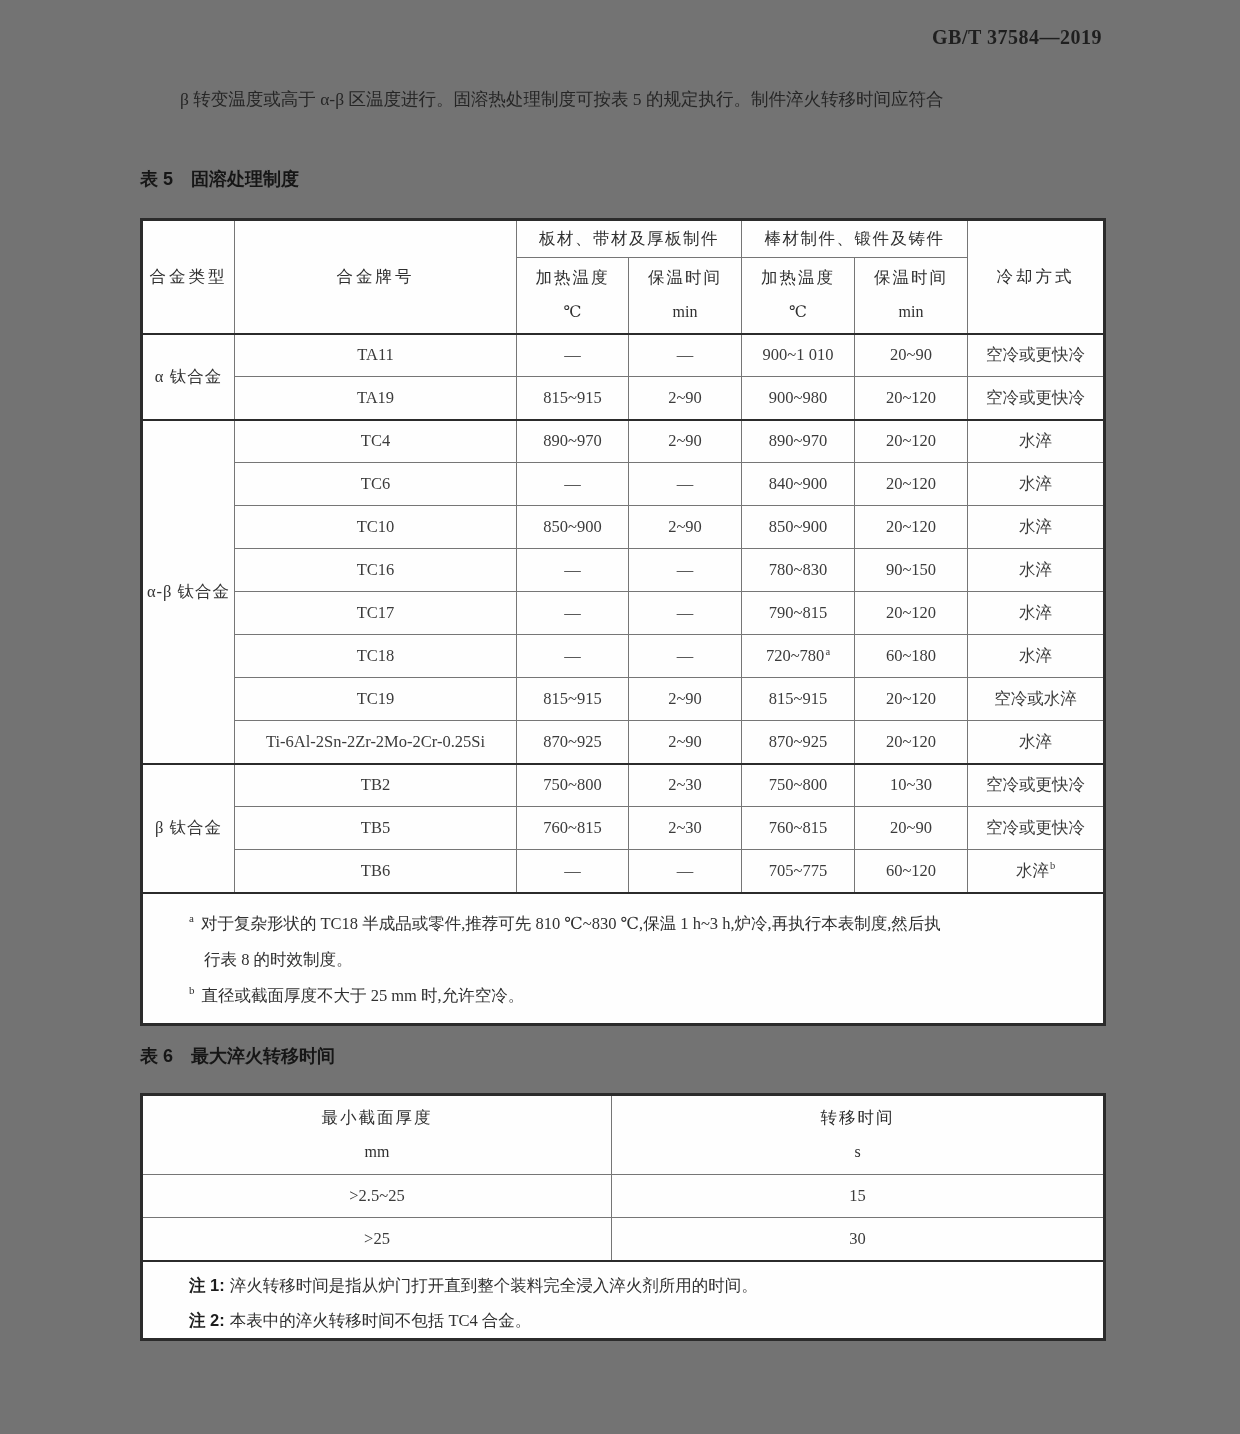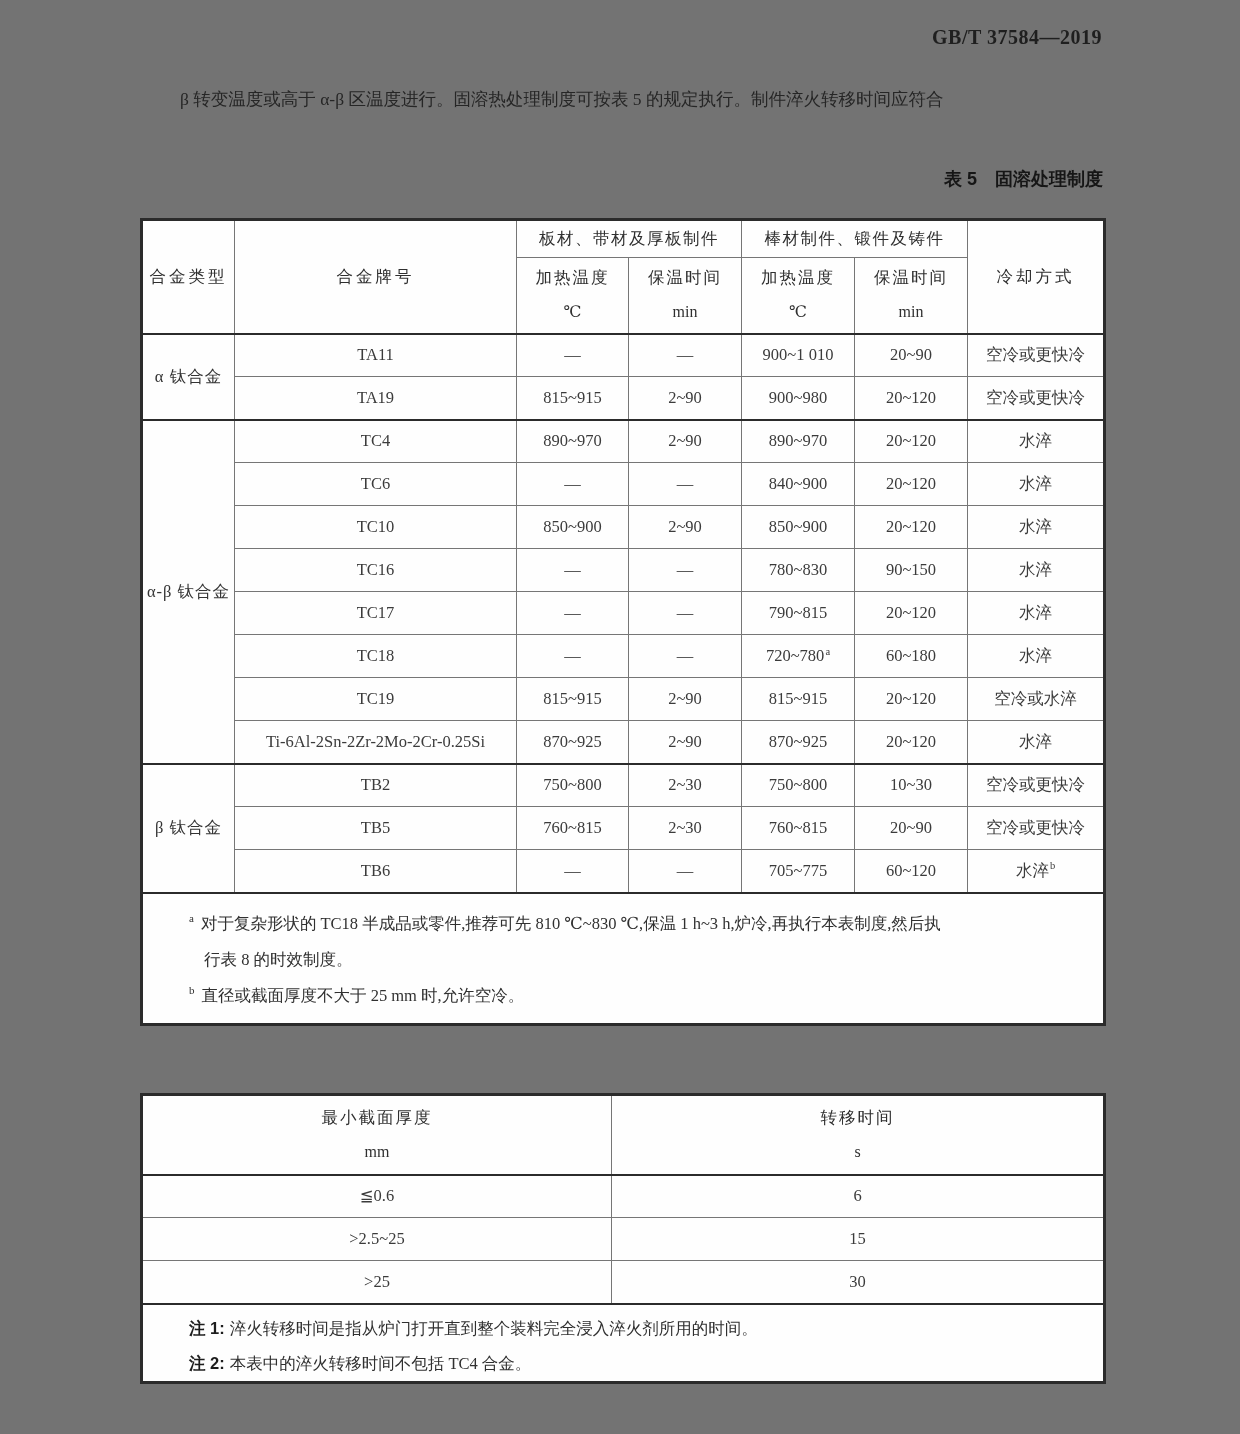--- a/index.html
+++ b/index.html
@@ -13,21 +13,21 @@
 
   .doc-code {
     position:absolute; top:26px; right:138px;
     font-size:20px; font-weight:bold; letter-spacing:0.5px; color:#1f1f1f;
   }
 
   .intro { position:absolute; left:140px; top:80px; width:963px; font-size:17.5px; color:#262626; }
   .intro-line { height:39px; line-height:39px; white-space:nowrap;margin-left:40px; }
 
   .tbl-title {
-    position:absolute; left:140px; width:963px; text-align:right;
+    position:absolute; left:140px; width:963px; text-align:left;
     font-family:"Liberation Sans","DejaVu Sans",sans-serif;
     font-weight:bold; font-size:18px; color:#161616;
   }
   #t5-title { top:167px; }
   #t6-title { top:1044px; }
   .tbl-title .gap { display:inline-block; width:18px; }
 
   table {
     position:absolute; left:140px; width:963px;
     border-collapse:collapse; table-layout:fixed;
@@ -237,43 +237,42 @@
       <tr>
         <td colspan="7" class="fnotes">
           <div class="fn"><sup class="fn-marker">a</sup><span>对于复杂形状的 TC18 半成品或零件,推荐可先 810 ℃~830 ℃,保温 1 h~3 h,炉冷,再执行本表制度,然后执</span></div>
           <div class="fn fn-cont">行表 8 的时效制度。</div>
           <div class="fn"><sup class="fn-marker">b</sup><span>直径或截面厚度不大于 25 mm 时,允许空冷。</span></div>
         </td>
       </tr>
     </tfoot>
   </table>
 
+  <div class="tbl-title" id="t6-title">
+    <span>表 6</span><span class="gap"></span><span>最大淬火转移时间</span>
+  </div>
 
   <table id="table6">
     <colgroup>
       <col style="width:470px">
         <col style="width:493px">
     </colgroup>
     <thead>
       <tr>
         <td class="h6 two-line">
           <div>最小截面厚度</div>
           <div class="unit">mm</div>
         </td>
         <td class="h6 two-line">
           <div>转移时间</div>
           <div class="unit">s</div>
         </td>
       </tr>
     </thead>
     <tbody>
-      <tr class="grp-start">
-        <td>≦0.6</td>
-        <td>6</td>
-      </tr>
       <tr>
         <td>&gt;2.5~25</td>
         <td>15</td>
       </tr>
       <tr>
         <td>&gt;25</td>
         <td>30</td>
       </tr>
     </tbody>
     <tfoot>

